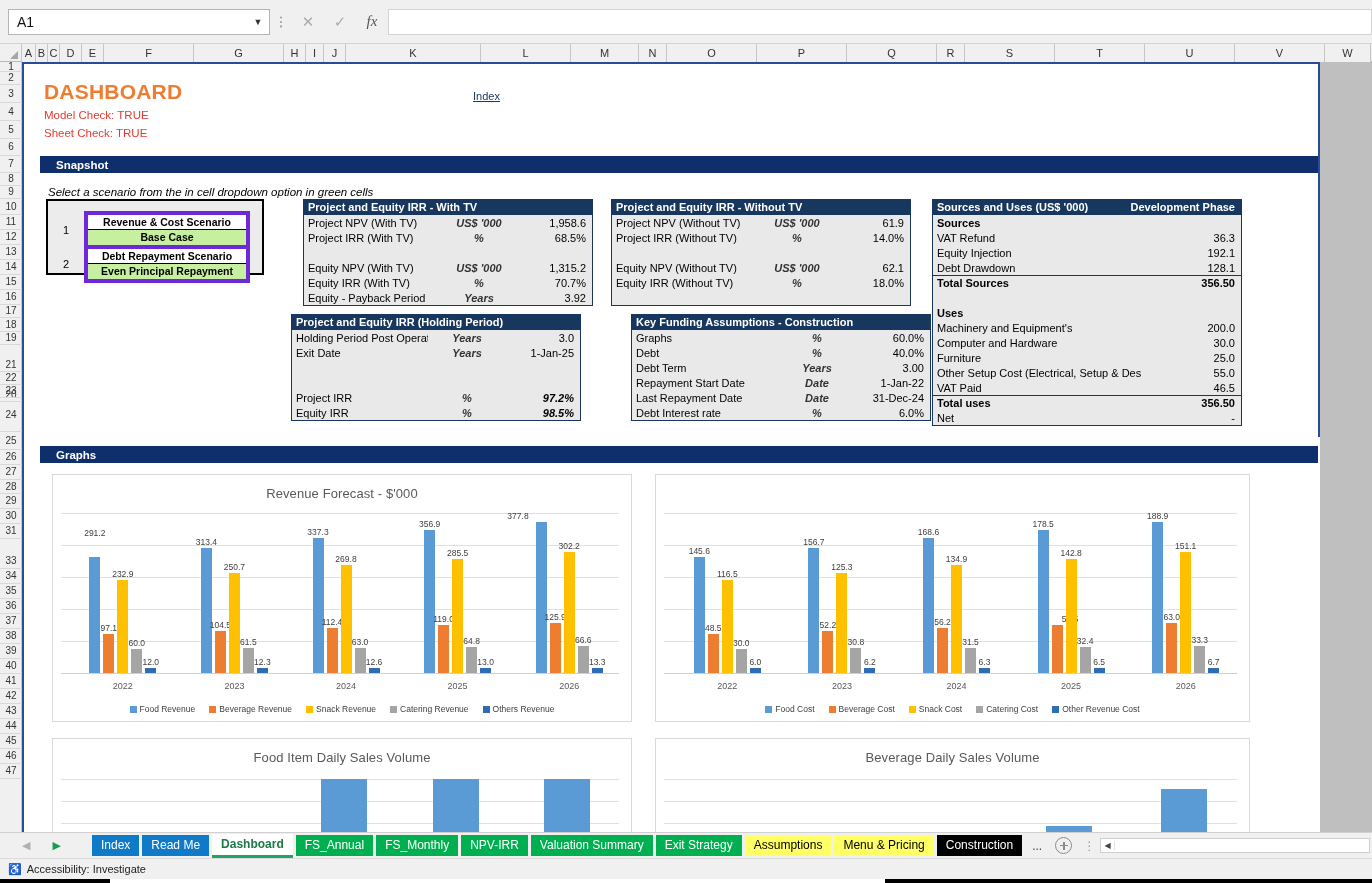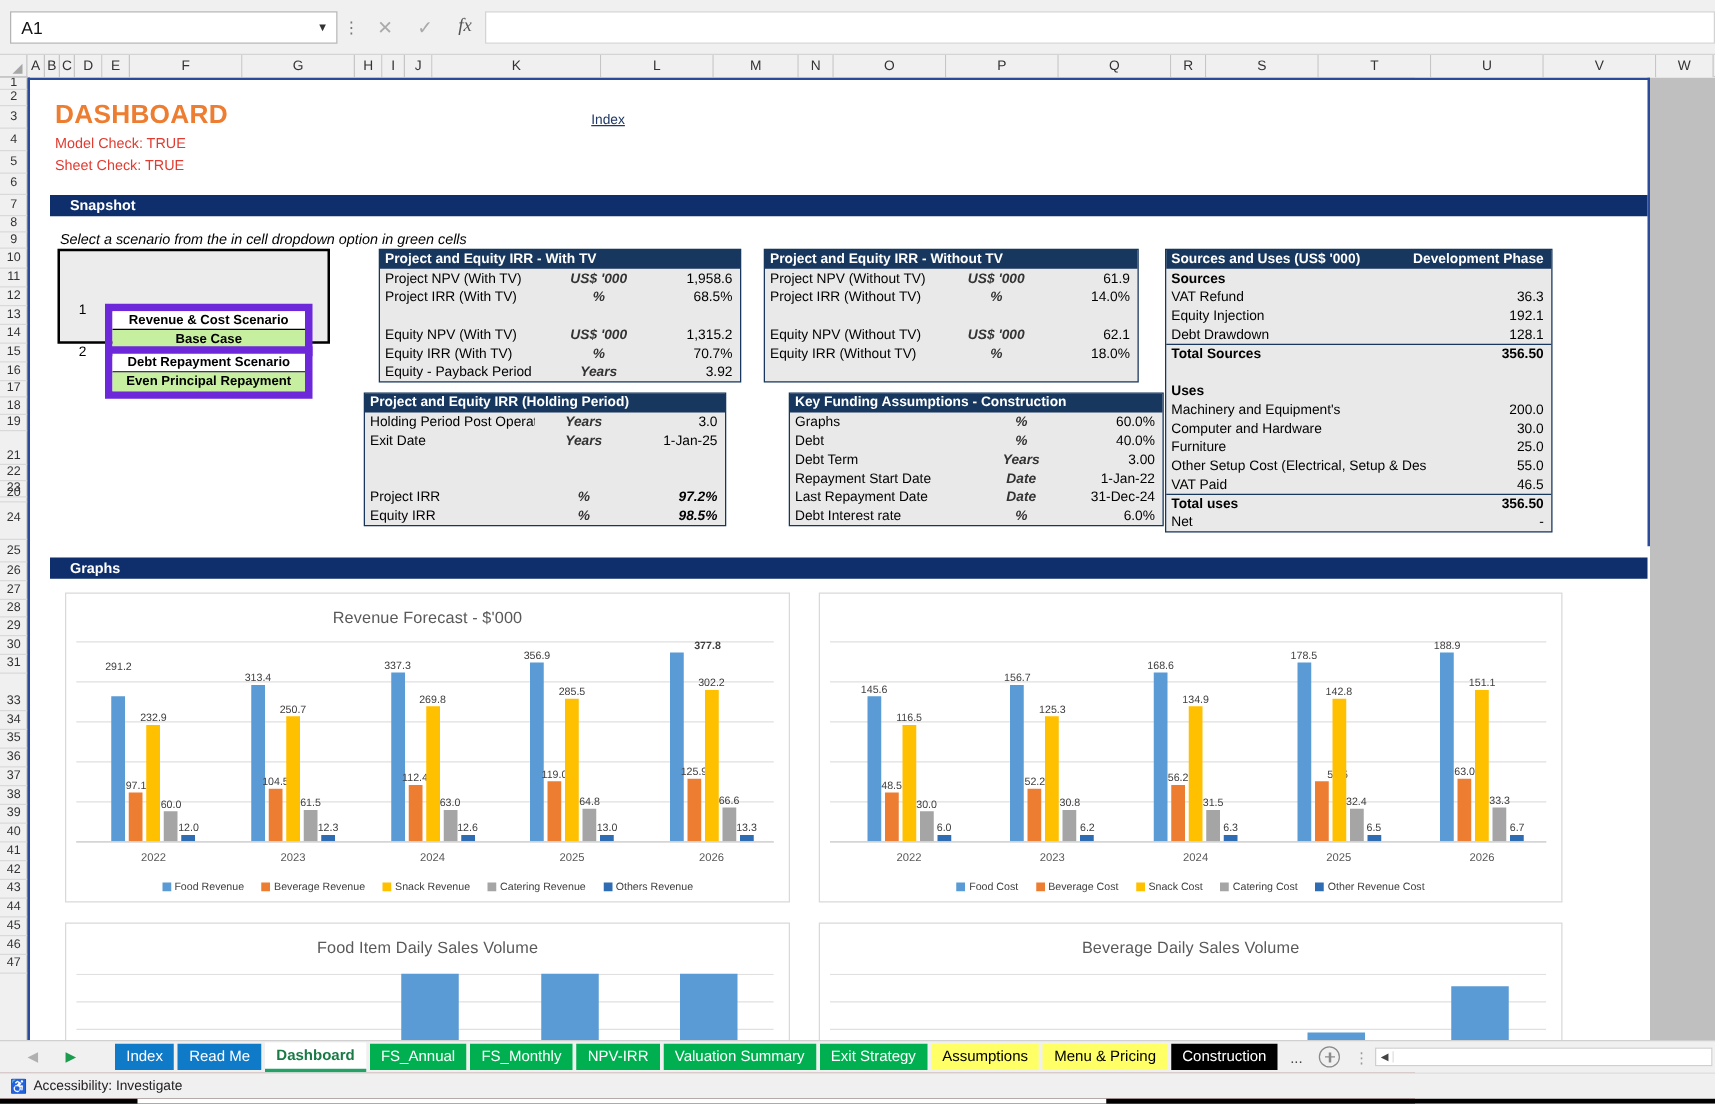--- a/index.html
+++ b/index.html
@@ -113,21 +113,21 @@
 
   
   .scenario-box {
     position: absolute; left: 22px; top: 137px; width: 218px; height: 76px;
     background: #ECECEC; border: 2px solid #000;
   }
   .scen-row { position: absolute; left: 0; width: 100%; display: flex; align-items: center; }
   .scen-num {
     width: 36px; text-align: center; font-size: 11px; color: #000;
   }
-  .scen-stack { width: 166px; border: 6px solid #6d28d9; margin-top: 32px; }
+  .scen-stack { width: 166px; border: 4px solid #6d28d9; }
   .scen-lbl {
     height: 15px; line-height: 15px; text-align: center;
     font-size: 10.5px; font-weight: bold; color: #000; background: #fff;
     border-bottom: 1px solid #000;
   }
   .scen-val {
     height: 15px; line-height: 15px; text-align: center;
     font-size: 10.5px; font-weight: bold; color: #000; background: #C6EFA0;
   }
 
@@ -601,21 +601,21 @@
           <div class="dlabel" style="left: 368.6px; top: 6.24px;">356.9</div>
           <div class="bar" style="left: 377.1px; width: 11px; height: 47.6px; background: rgb(237, 125, 49);"></div>
           <div class="dlabel" style="left: 382.6px; top: 101.4px;">119.0</div>
           <div class="bar" style="left: 391.1px; width: 11px; height: 114.2px; background: rgb(255, 192, 0);"></div>
           <div class="dlabel" style="left: 396.6px; top: 34.8px;">285.5</div>
           <div class="bar" style="left: 405.1px; width: 11px; height: 25.92px; background: rgb(165, 165, 165);"></div>
           <div class="dlabel" style="left: 410.6px; top: 123.08px;">64.8</div>
           <div class="bar" style="left: 419.1px; width: 11px; height: 5.2px; background: rgb(46, 109, 180);"></div>
           <div class="dlabel" style="left: 424.6px; top: 143.8px;">13.0</div>
           <div class="bar" style="left: 474.7px; width: 11px; height: 151.12px; background: rgb(91, 155, 213);"></div>
-          <div class="dlabel" style="left: 505px; top: -2.12px; font-weight: bold;">377.8</div>
+          <div class="dlabel" style="left: 457px; top: -2.12px;">377.8</div>
           <div class="bar" style="left: 488.7px; width: 11px; height: 50.36px; background: rgb(237, 125, 49);"></div>
           <div class="dlabel" style="left: 494.2px; top: 98.64px;">125.9</div>
           <div class="bar" style="left: 502.7px; width: 11px; height: 120.88px; background: rgb(255, 192, 0);"></div>
           <div class="dlabel" style="left: 508.2px; top: 28.12px;">302.2</div>
           <div class="bar" style="left: 516.7px; width: 11px; height: 26.64px; background: rgb(165, 165, 165);"></div>
           <div class="dlabel" style="left: 522.2px; top: 122.36px;">66.6</div>
           <div class="bar" style="left: 530.7px; width: 11px; height: 5.32px; background: rgb(46, 109, 180);"></div>
           <div class="dlabel" style="left: 536.2px; top: 143.68px;">13.3</div>
         </div>
         <div class="axis-line" style="left: 8px; width: 558px; top: 198px;"></div>

